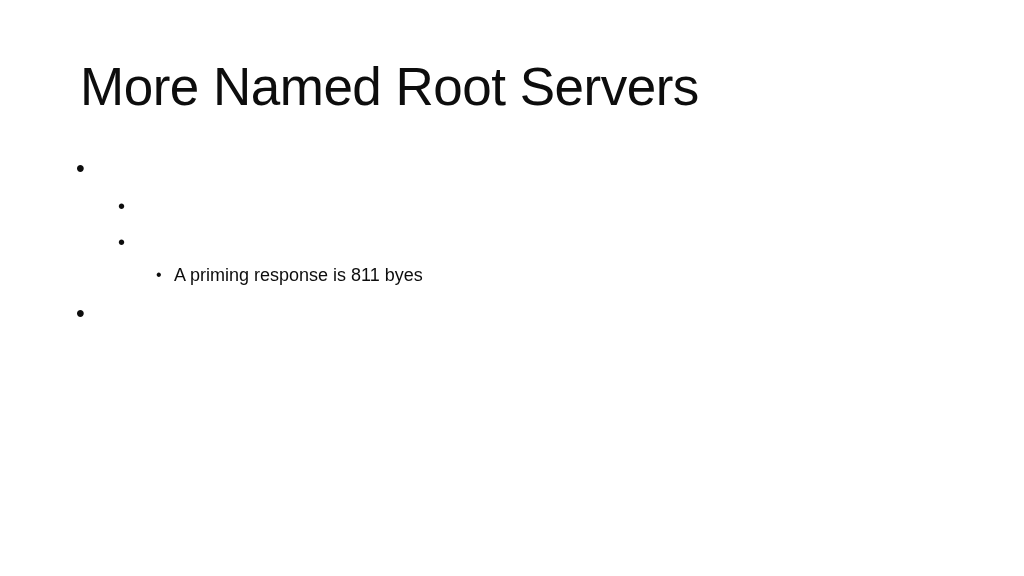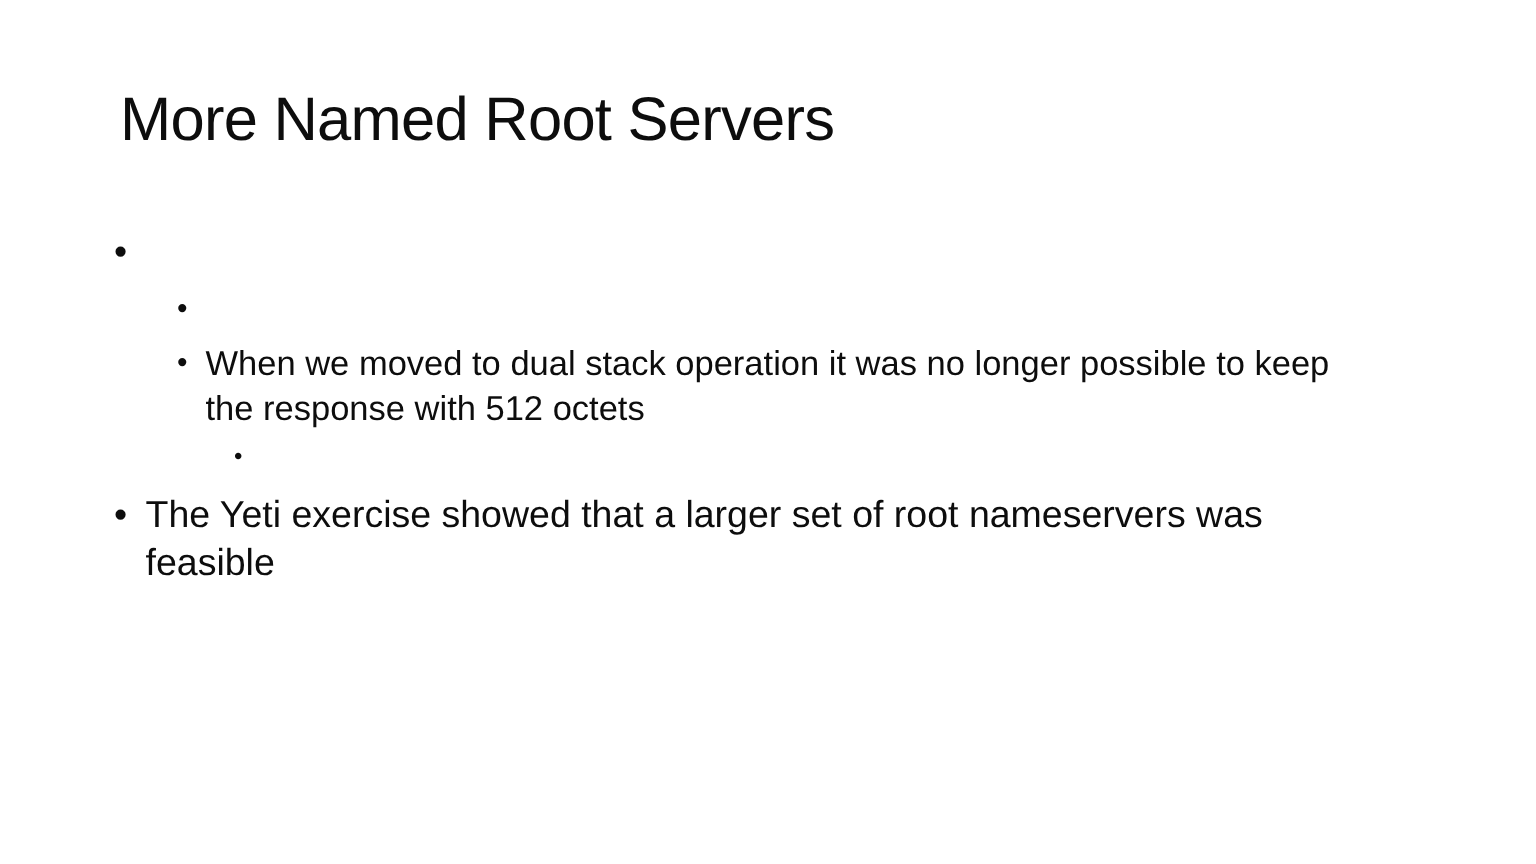--- a/index.html
+++ b/index.html
@@ -14,21 +14,21 @@
     background: #ffffff;
     color: #111111;
     font-family: "Liberation Sans", "DejaVu Sans", sans-serif;
     overflow: hidden;
     box-sizing: border-box;
   }
   .slide-title {
     position: absolute;
     left: 80px;
     top: 56px;
-    font-size: 41px;
+    font-size: 53px;
     font-weight: 400;
     letter-spacing: -0.5px;
     color: #0d0d0d;
     white-space: nowrap;
   }
   .bullet-list {
     position: absolute;
     left: 0;
     top: 152px;
     width: 1024px;
@@ -84,28 +84,25 @@
     <div class="bullet-item level-1">
       <span class="marker">•</span>
     </div>
 
     <div class="bullet-item level-2">
       <span class="marker">•</span>
     </div>
 
     <div class="bullet-item level-2">
       <span class="marker">•</span>
-      <span class="text">When we moved to dual stack operation it was no longer possible to keep
-the response with 512 octets</span>
     </div>
 
     <div class="bullet-item level-3">
       <span class="marker">•</span>
+      <span class="text">A priming response is 811 byes</span>
     </div>
 
     <div class="bullet-item level-1">
       <span class="marker">•</span>
-      <span class="text">The Yeti exercise showed that a larger set of root nameservers was
-feasible</span>
     </div>
 
   </div>
 </div>
 
 </body></html>

